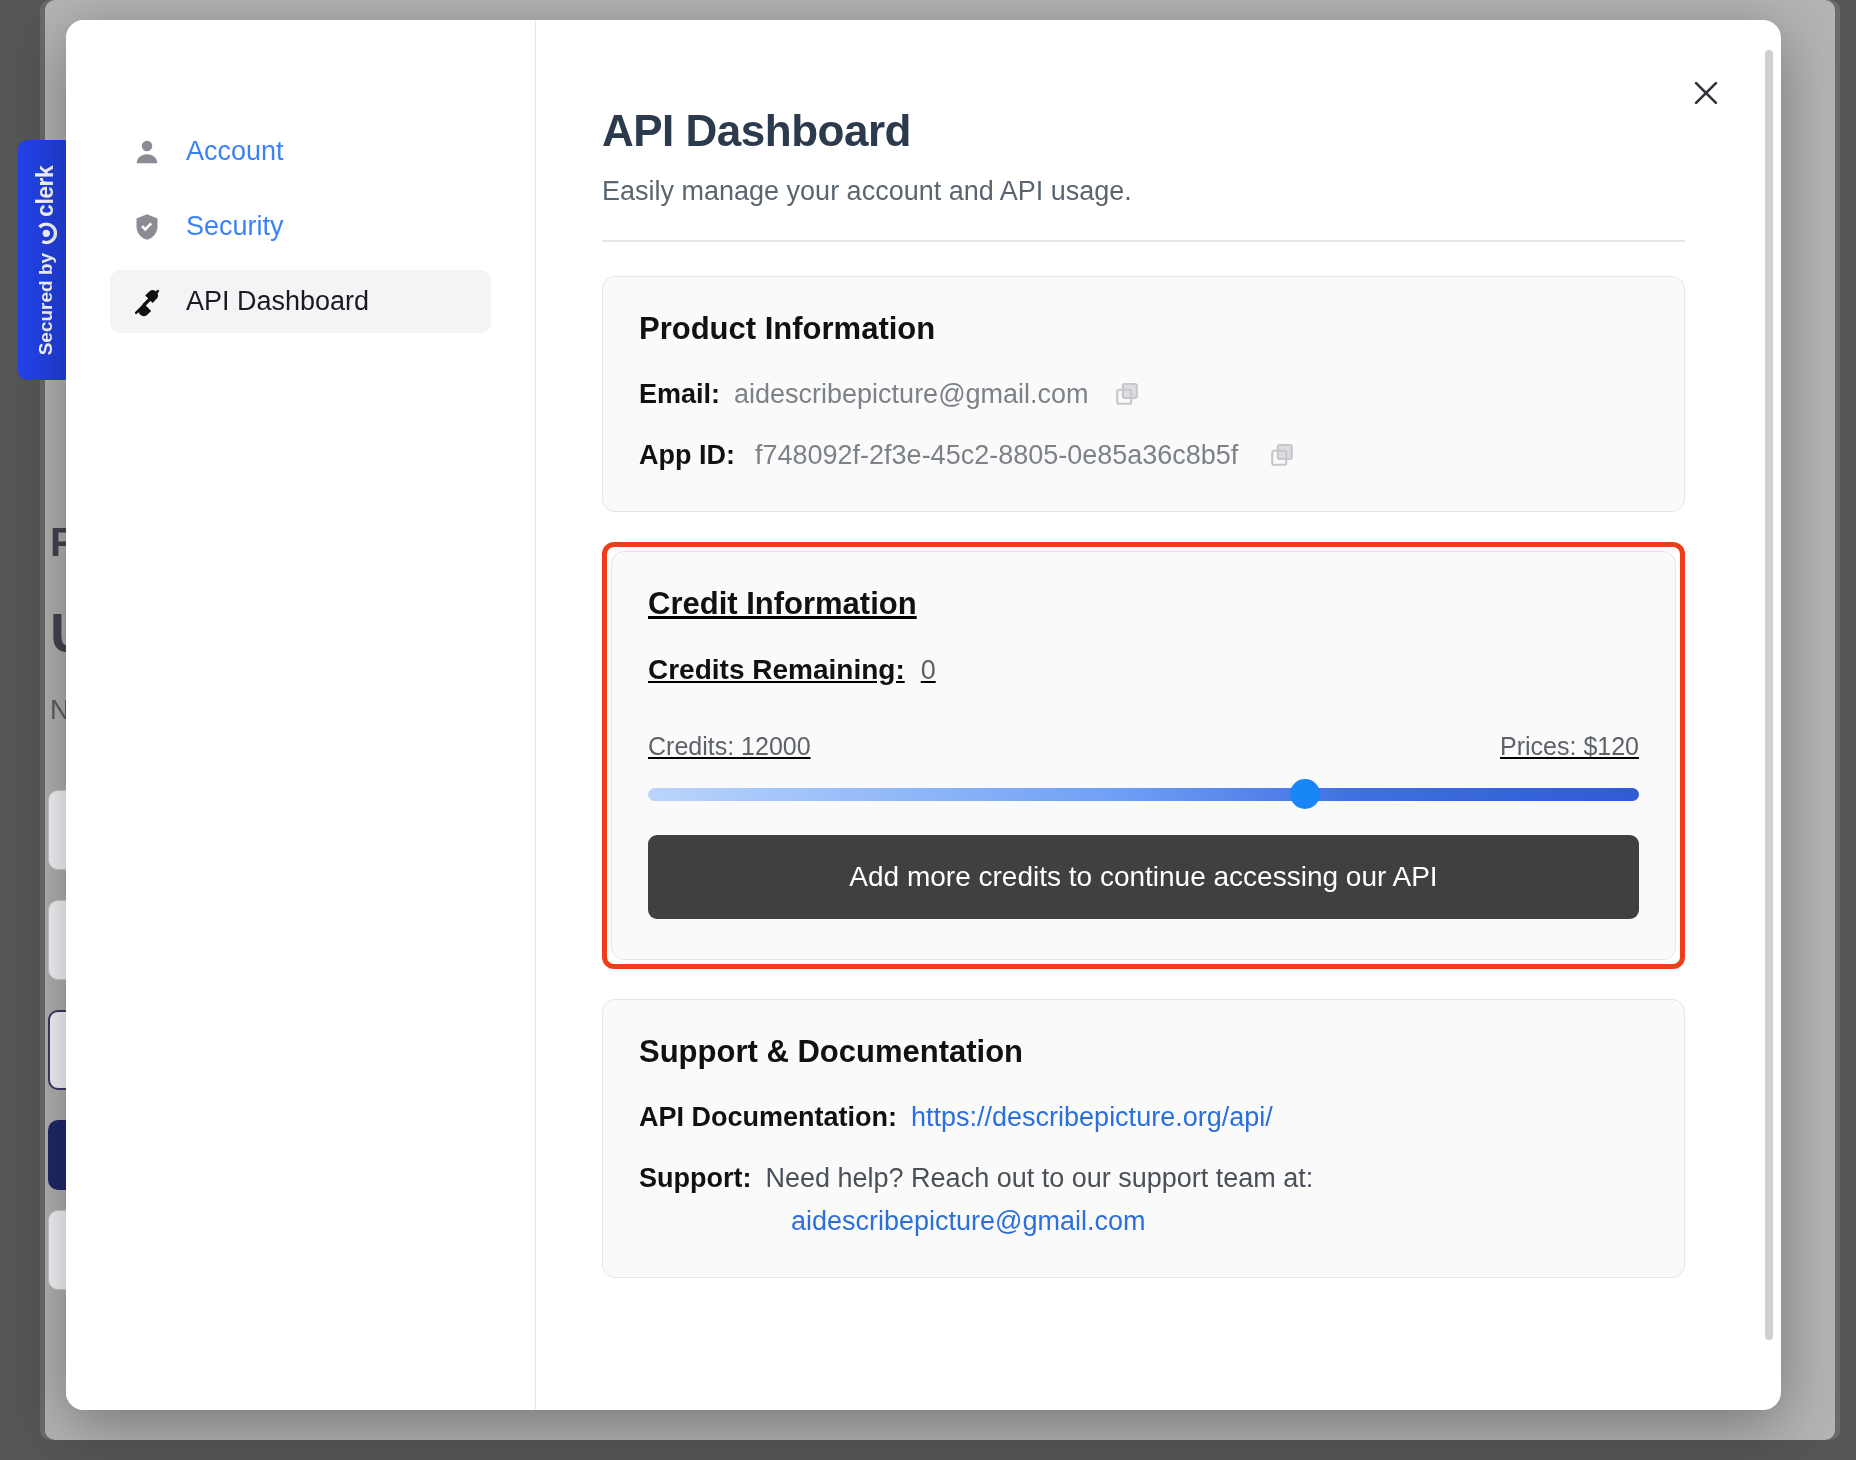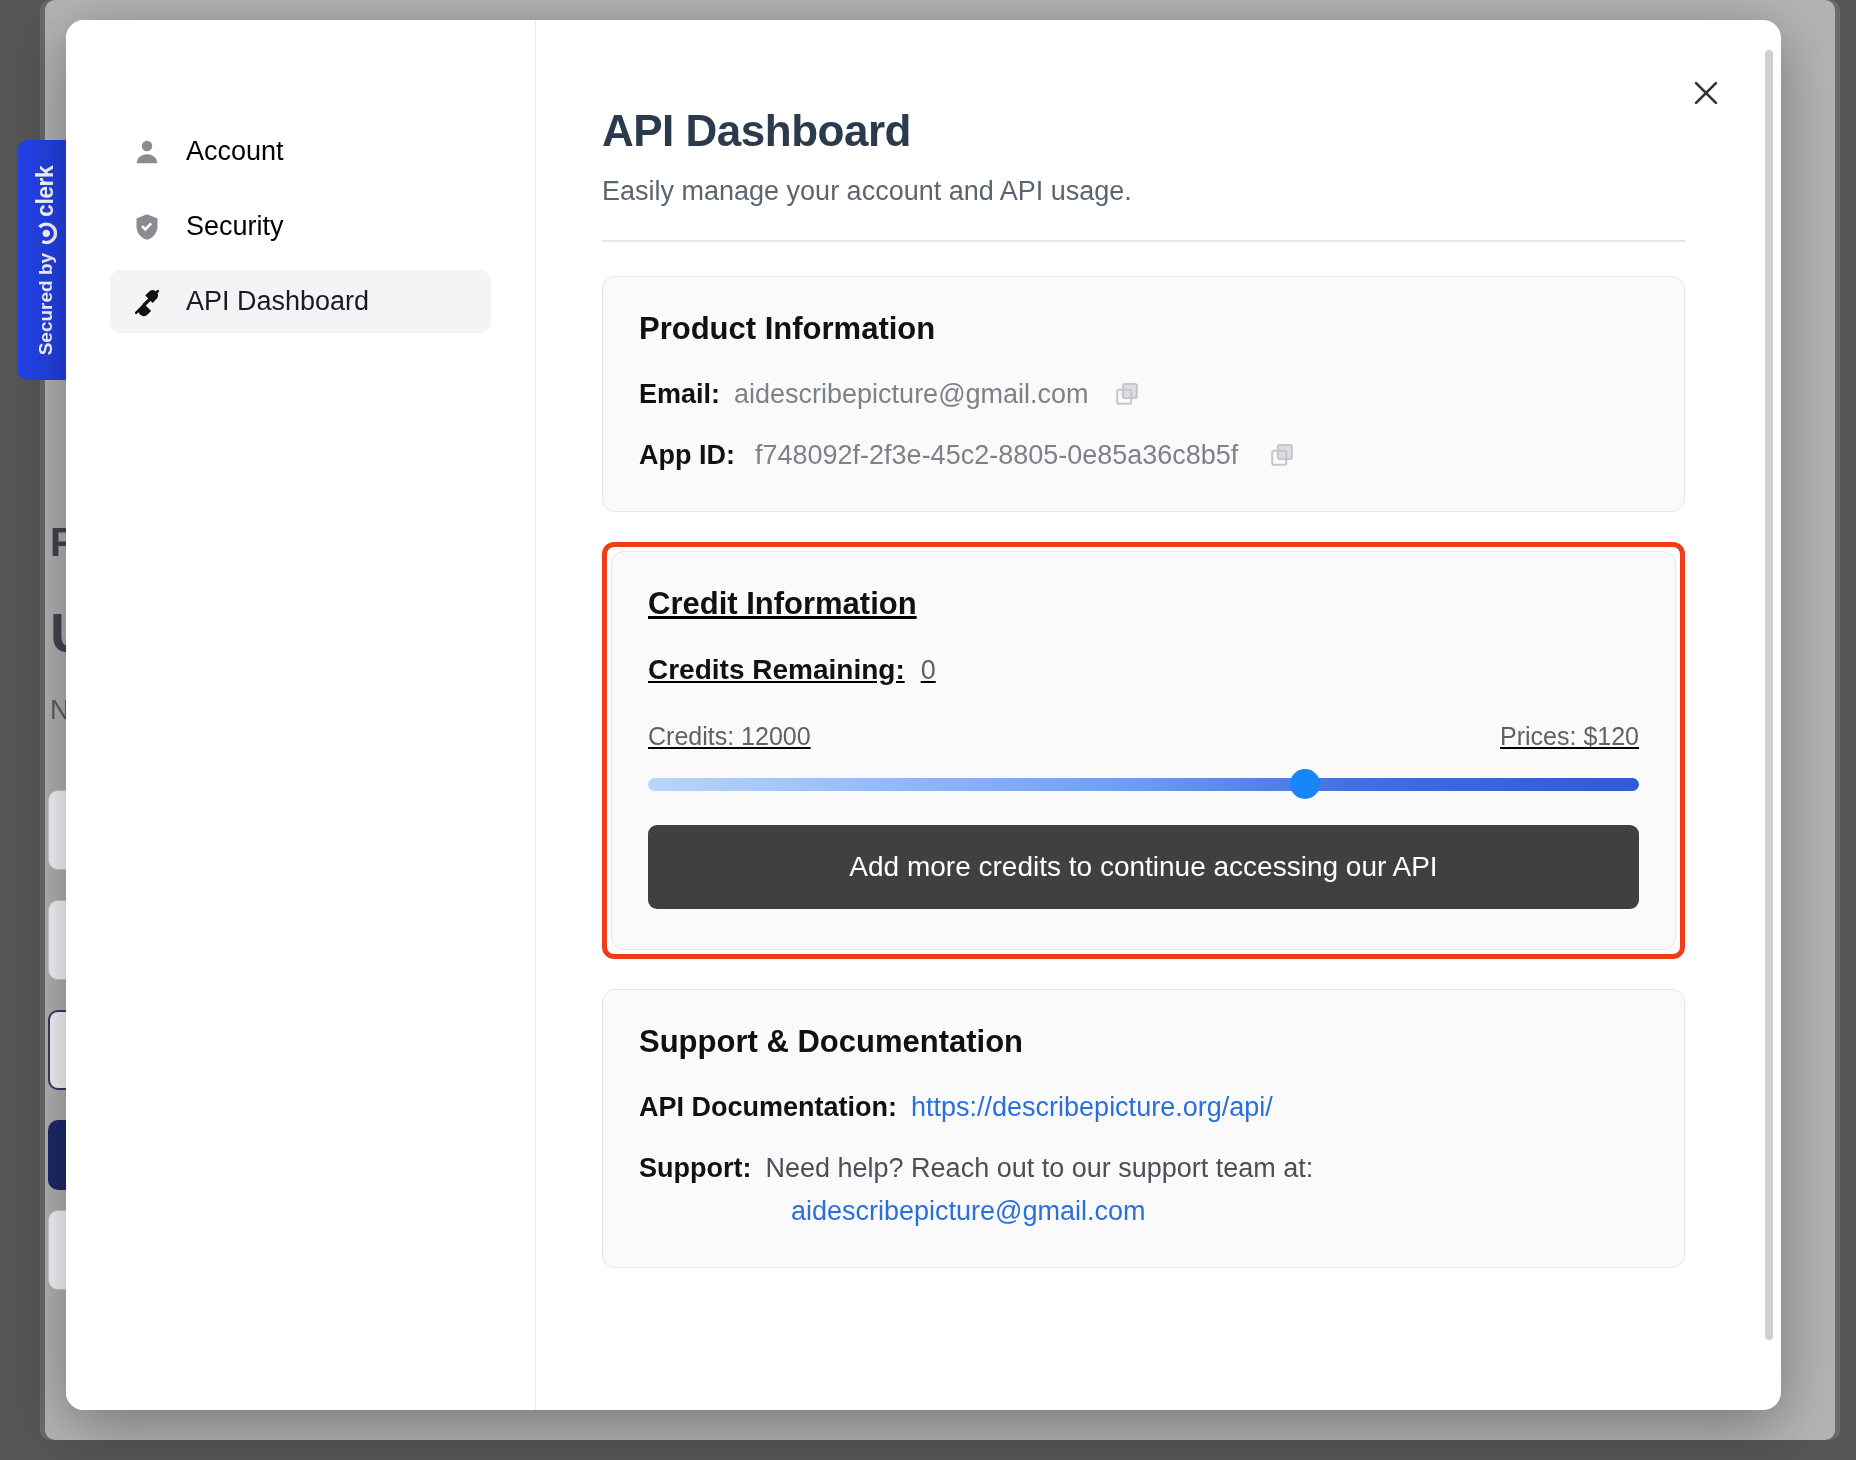--- a/index.html
+++ b/index.html
@@ -61,21 +61,21 @@
     width: 470px; flex: 0 0 470px; border-right: 1.5px solid #e8e8ec;
     padding: 100px 0 0 0; background: #fff;
   }
   .nav-item {
     display: flex; align-items: center; gap: 24px;
     margin: 0 44px 12px 44px; padding: 16px 22px; border-radius: 11px;
     cursor: pointer; user-select: none;
   }
   .nav-item.active { background: #f4f4f6; }
   .nav-item .ic { width: 30px; height: 30px; flex: 0 0 30px; display: flex; align-items: center; justify-content: center; }
-  .nav-label { font-size: 27px; color: #000000; }
+  .nav-label { font-size: 27px; color: #3b82f6; }
   .nav-item.active .nav-label { color: #1a1a1f; }
   .nav-item svg { display: block; }
 
   .content { flex: 1; position: relative; padding: 86px 96px 0 66px; overflow: hidden; }
   .close-btn {
     position: absolute; right: 52px; top: 50px; width: 46px; height: 46px;
     display: flex; align-items: center; justify-content: center; cursor: pointer;
   }
   .page-title { font-size: 44px; font-weight: 700; color: #2b3a4d; letter-spacing: -0.5px; }
   .page-sub { font-size: 27px; color: #5b6570; margin-top: 20px; }
@@ -91,21 +91,21 @@
   .row-label { font-size: 27px; font-weight: 700; color: #111; white-space: nowrap; }
   .row-value { font-size: 27px; color: #7c8288; }
   .copy-icon { margin-left: 10px; cursor: pointer; display: inline-flex; }
 
   
   .highlight-wrap {
     border: 5px solid #f03c18; border-radius: 12px; padding: 4px; margin-bottom: 30px;
   }
   .highlight-wrap .card { margin-bottom: 0; text-decoration: underline; }
 
-  .credits-remaining { display: flex; align-items: baseline; gap: 16px; margin-bottom: 36px; }
+  .credits-remaining { display: flex; align-items: baseline; gap: 16px; margin-bottom: 46px; }
   .credits-remaining .lbl { font-size: 28px; font-weight: 700; color: #111; }
   .credits-remaining .val { font-size: 27px; color: #5c6268; }
 
   .slider-meta { display: flex; justify-content: space-between; align-items: center; font-size: 25px; color: #5c6268; margin-bottom: 27px; }
   .slider-track {
     position: relative; height: 13px; border-radius: 7px;
     background: linear-gradient(90deg, #b9d5fb 0%, #6e9ef5 48%, #3f6fe0 72%, #2f5bd4 100%);
     margin-bottom: 34px;
   }
   .slider-thumb {

